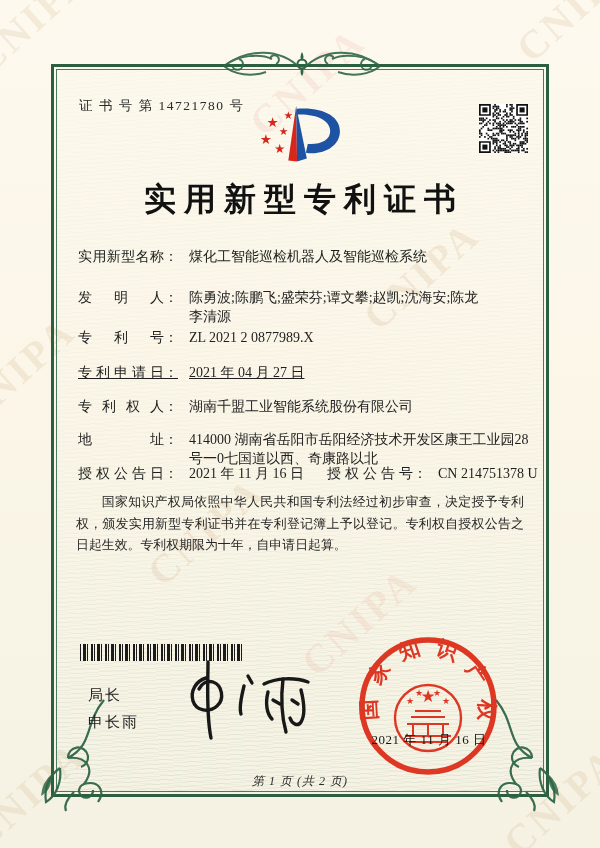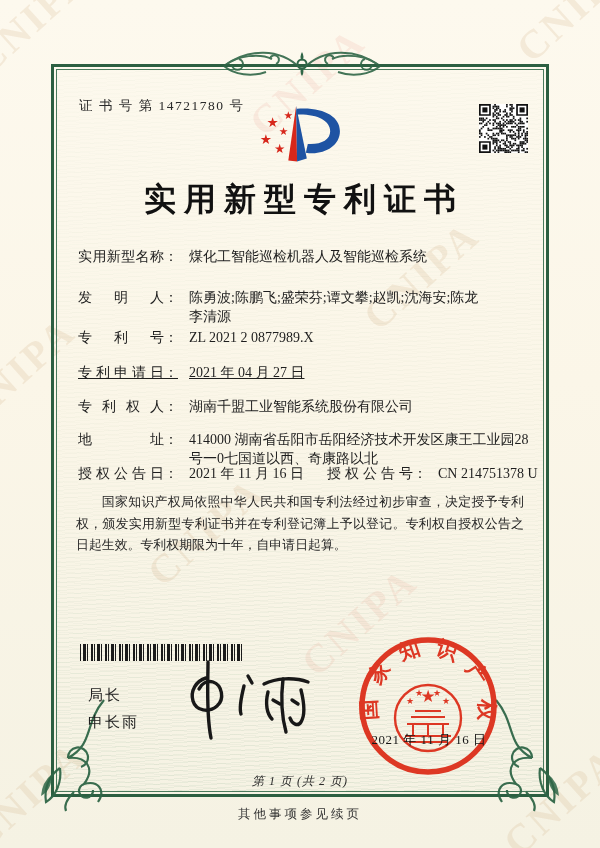--- a/index.html
+++ b/index.html
@@ -551,15 +551,14 @@
         <path d="M50 89 h42"></path>
         <path d="M56 89 v12 M71 89 v12 M86 89 v12"></path>
         <path d="M48 101 h46"></path>
         <path d="M52 107 h38"></path>
       </g>
     </g>
   </svg>
   <div class="seal-date">2021 年 11 月 16 日</div>
 
   <div class="page-num">第 1 页 (共 2 页)</div>
-  <div class="cont-note">其他事项参见续页</div>
 
 </div>
 
 </body></html>

